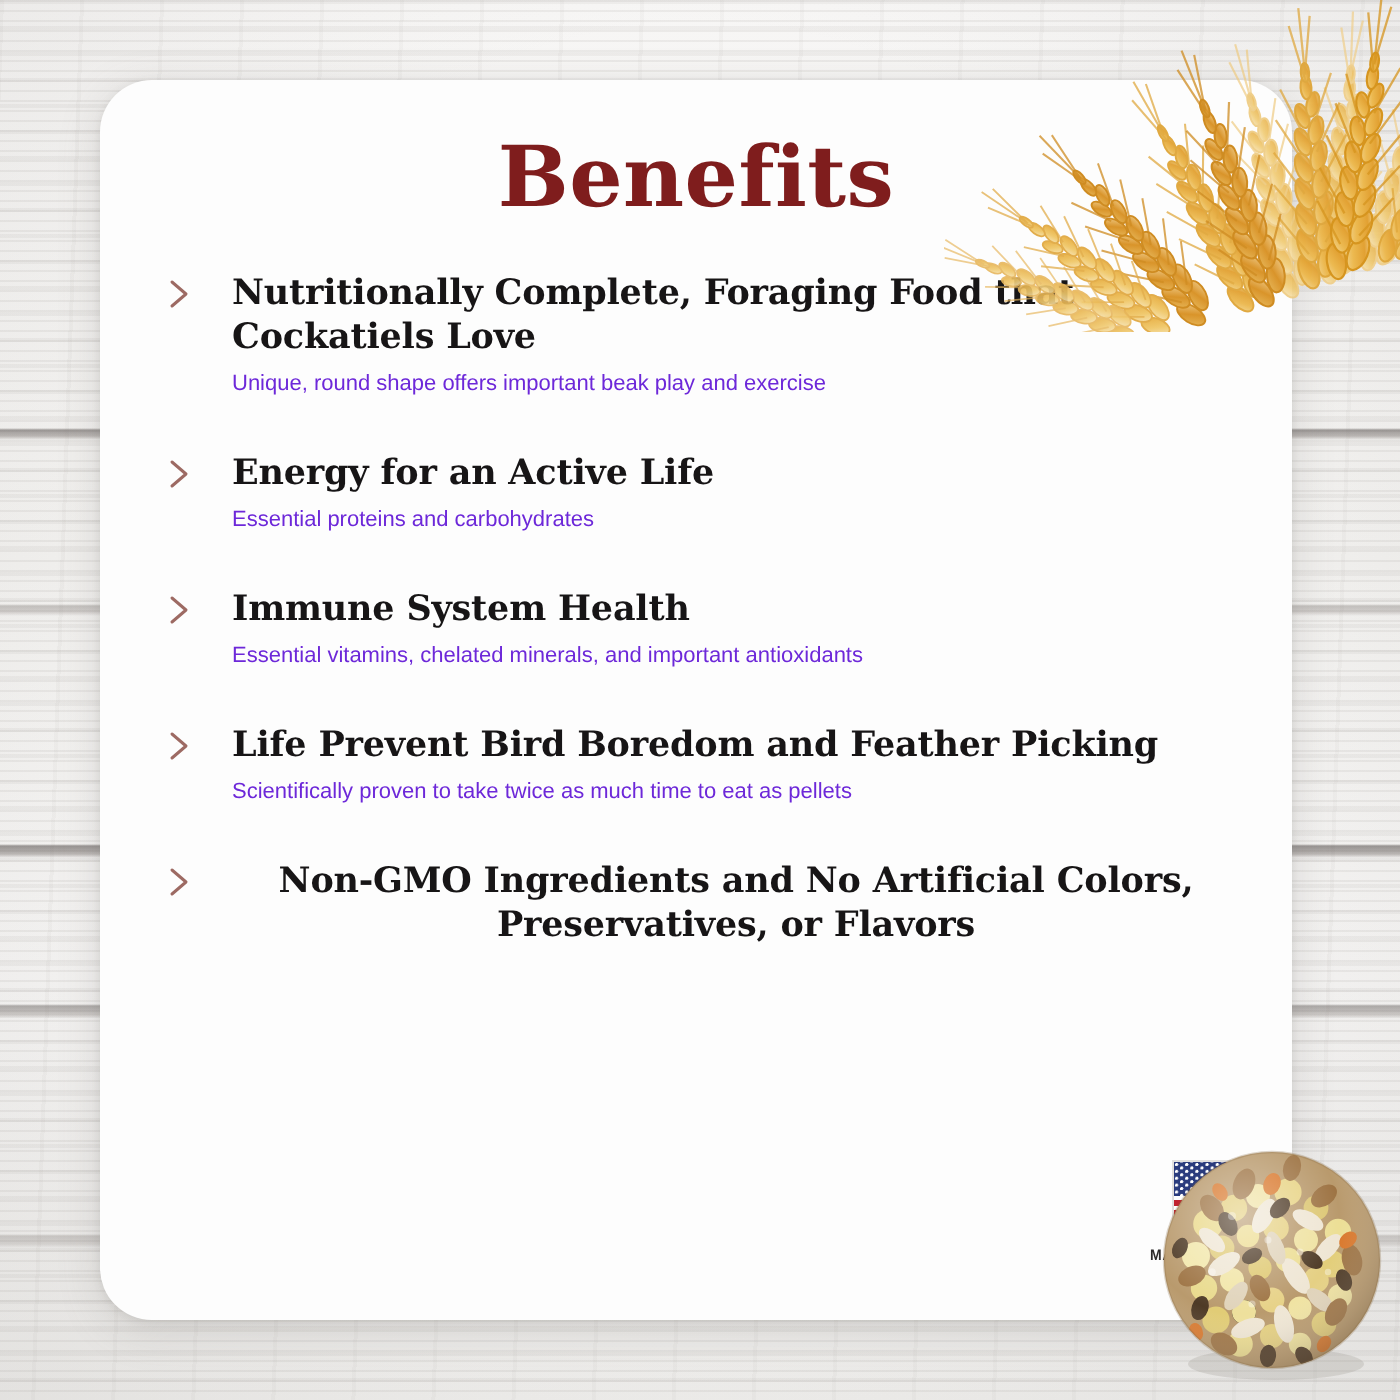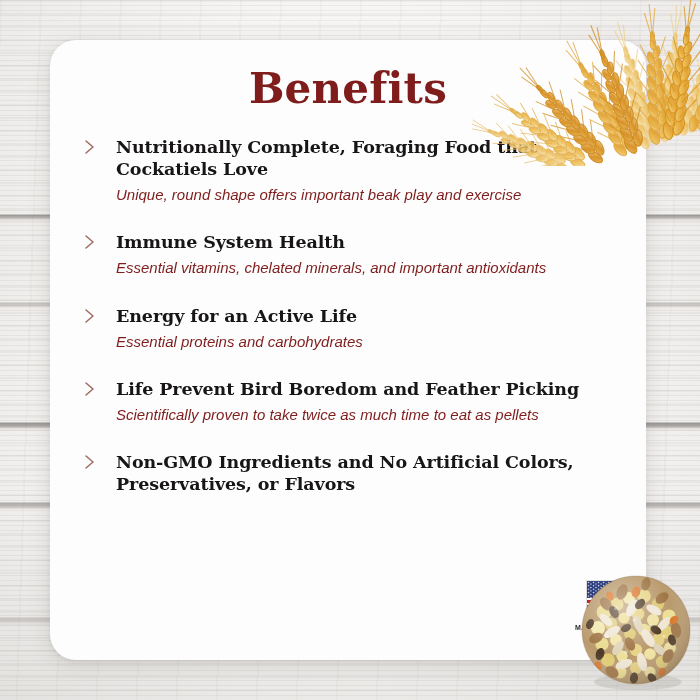--- a/index.html
+++ b/index.html
@@ -101,21 +101,21 @@
     position:absolute;
     left:30px; top:96px;
     width:540px;
     z-index:4;
   }
   .benefit {
     position:relative;
     padding-left:36px;
     margin-bottom:26px;
   }
-  .benefit:last-child { margin-bottom:0; }
+  .benefit:last-child { margin-bottom:0;text-align:center; }
 
   .chev {
     position:absolute;
     left:2px; top:1px;
     width:16px; height:20px;
     color:#9d6a63;
   }
   .chev svg { display:block; width:16px; height:20px; }
 
   .b-head {
@@ -123,24 +123,23 @@
     font-weight:700;
     font-size:17.5px;
     line-height:1.26;
     letter-spacing:-.1px;
     color:#171516;
   }
   .b-sub {
     margin-top:5px;
     font-family:"Liberation Sans", sans-serif;
     font-weight:400;
-    font-size:15px;
+    font-size:11px;
     line-height:1.35;
-    color:#7f1d1d;
-    font-style:italic;
+    color:#6d28d9;
   }
   .b-sub:empty { display:none; margin:0; }
 
   
   #badge {
     position:absolute;
     left:0; bottom:28px;
     width:100%;
     display:flex;
     flex-direction:column;
@@ -227,32 +226,32 @@
         <div class="b-head">Nutritionally Complete, Foraging Food that Cockatiels Love</div>
         <div class="b-sub">Unique, round shape offers important beak play and exercise</div>
       </div>
 
       <div class="benefit">
         <span class="chev">
           <svg viewBox="0 0 16 20">
               <path d="M4 4 L11 10 L4 16" fill="none" stroke="currentColor" stroke-width="1.5" stroke-linecap="round" stroke-linejoin="round"></path>
             </svg>
         </span>
-        <div class="b-head">Immune System Health</div>
-        <div class="b-sub">Essential vitamins, chelated minerals, and important antioxidants</div>
+        <div class="b-head">Energy for an Active Life</div>
+        <div class="b-sub">Essential proteins and carbohydrates</div>
       </div>
 
       <div class="benefit">
         <span class="chev">
           <svg viewBox="0 0 16 20">
               <path d="M4 4 L11 10 L4 16" fill="none" stroke="currentColor" stroke-width="1.5" stroke-linecap="round" stroke-linejoin="round"></path>
             </svg>
         </span>
-        <div class="b-head">Energy for an Active Life</div>
-        <div class="b-sub">Essential proteins and carbohydrates</div>
+        <div class="b-head">Immune System Health</div>
+        <div class="b-sub">Essential vitamins, chelated minerals, and important antioxidants</div>
       </div>
 
 
       <div class="benefit">
         <span class="chev">
           <svg viewBox="0 0 16 20">
               <path d="M4 4 L11 10 L4 16" fill="none" stroke="currentColor" stroke-width="1.5" stroke-linecap="round" stroke-linejoin="round"></path>
             </svg>
         </span>
         <div class="b-head">Life Prevent Bird Boredom and Feather Picking</div>

